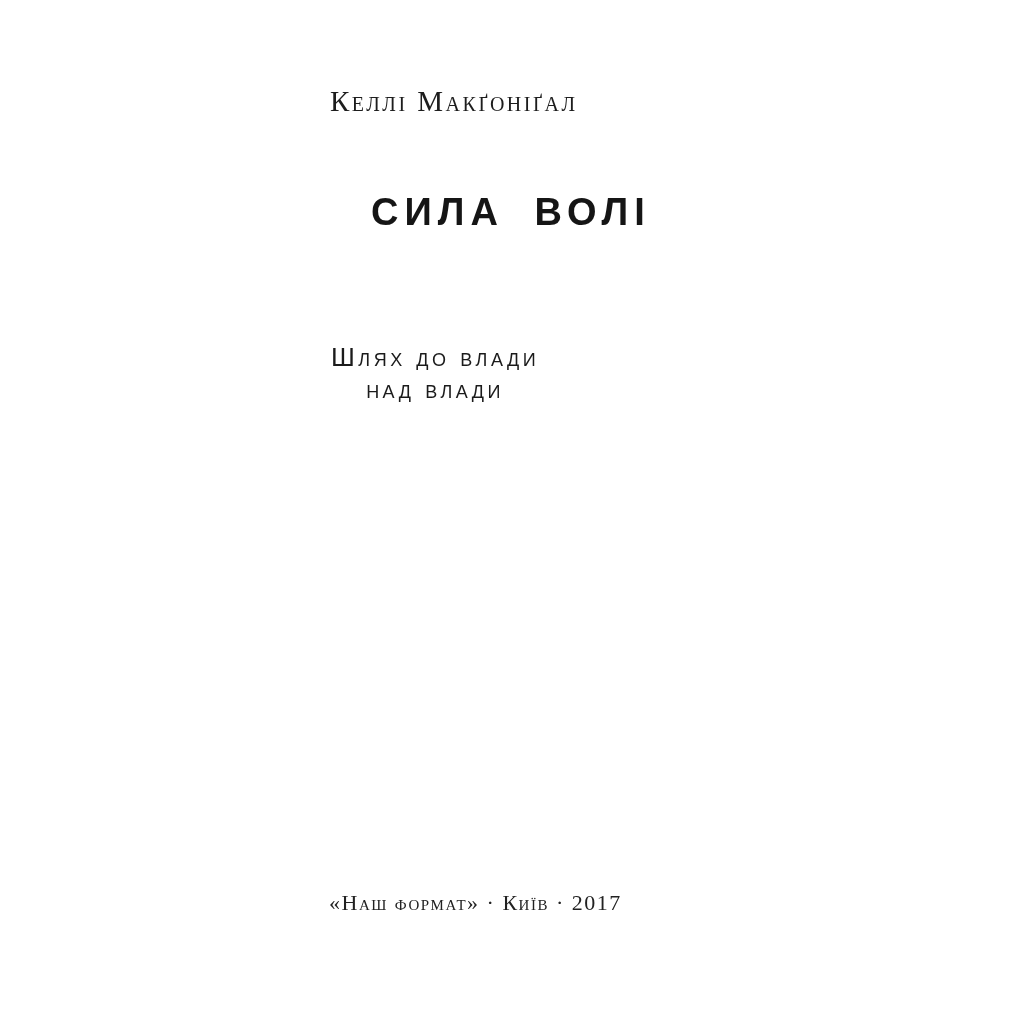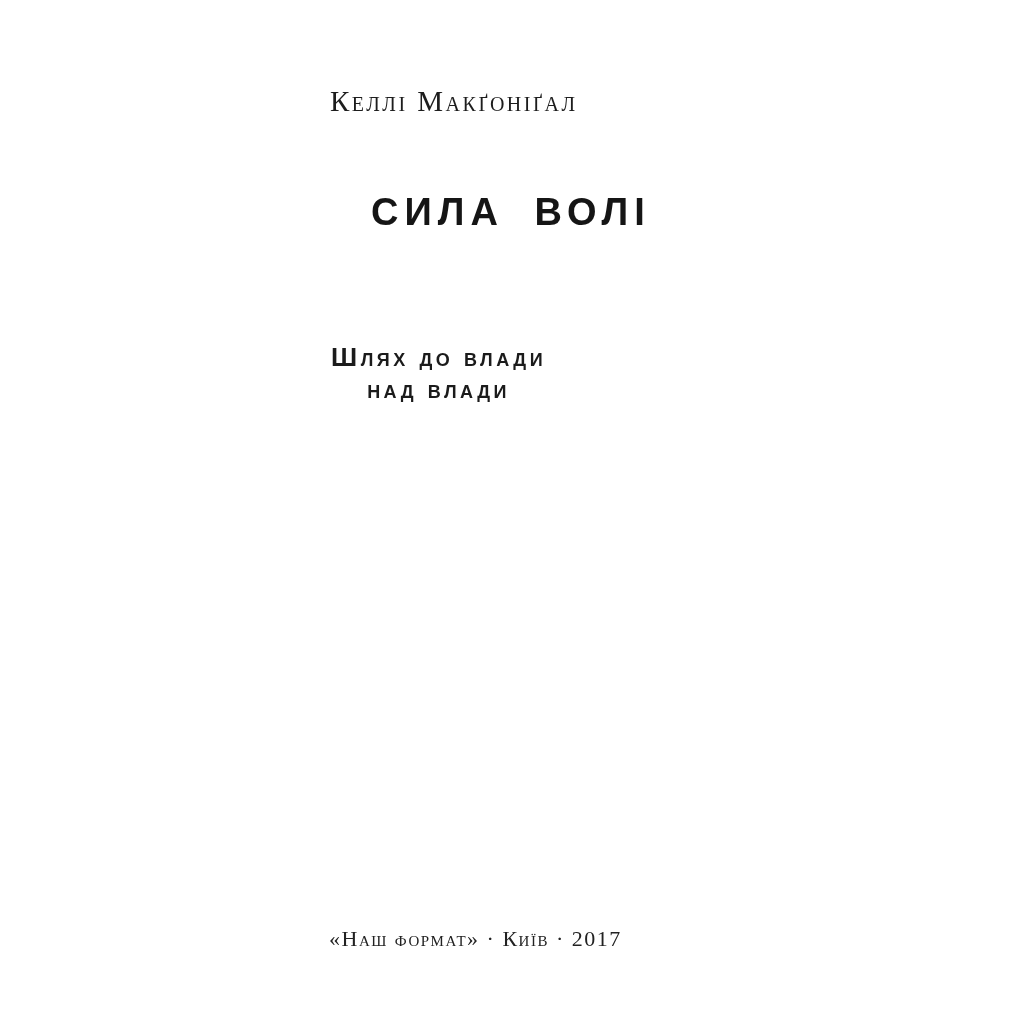--- a/index.html
+++ b/index.html
@@ -41,21 +41,21 @@
     line-height: 1.05;
     color: #151515;
     white-space: nowrap;
     margin-left: 40px;
   }
   .subtitle {
     position: absolute;
     left: 331px;
     top: 341px;
     font-family: "Liberation Sans", "DejaVu Sans", sans-serif;
-    font-weight: 700;
+    font-weight: 400;
     font-variant: small-caps;
     font-size: 26px;
     letter-spacing: 3.5px;
     line-height: 32px;
     color: #1b1b1b;
     white-space: nowrap;
   }
   .translator {
     position: absolute;
     left: 332px;
@@ -71,21 +71,20 @@
     position: absolute;
     left: 329px;
     top: 890px;
     font-family: "Liberation Serif", "DejaVu Serif", serif;
     font-variant: small-caps;
     font-size: 22px;
     letter-spacing: 1.5px;
     line-height: 1.2;
     color: #222222;
     white-space: nowrap;
-    margin-top: 36px;
   }
 </style>
 </head>
 <body>
 
 <div class="page">
 
   <div class="author">Келлі Макґоніґал</div>
 
   <div class="title">СИЛА ВОЛІ</div>

